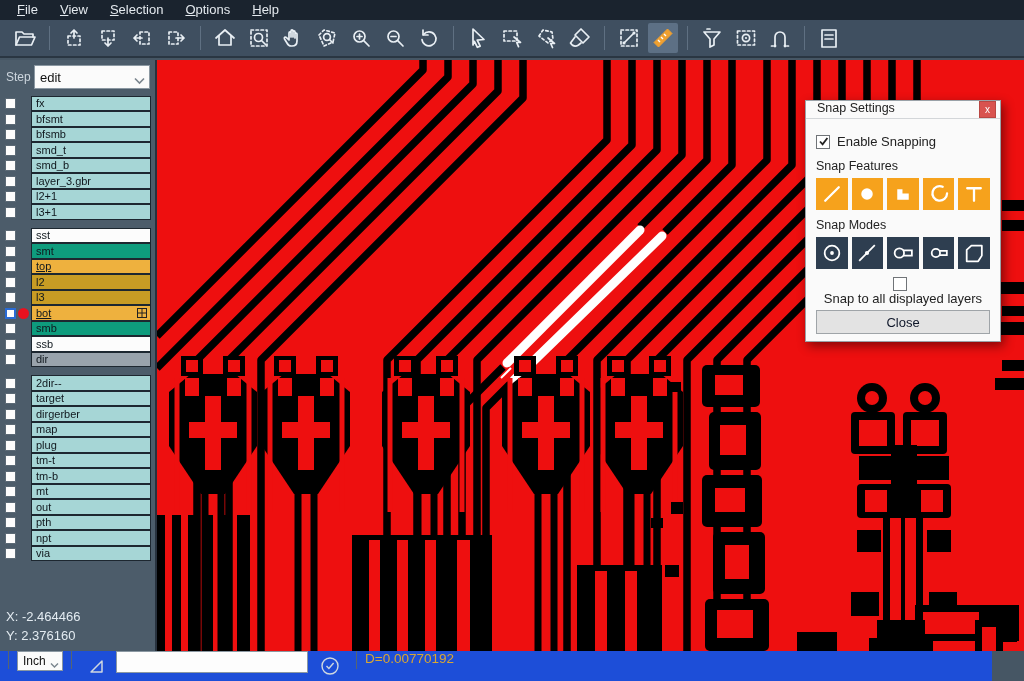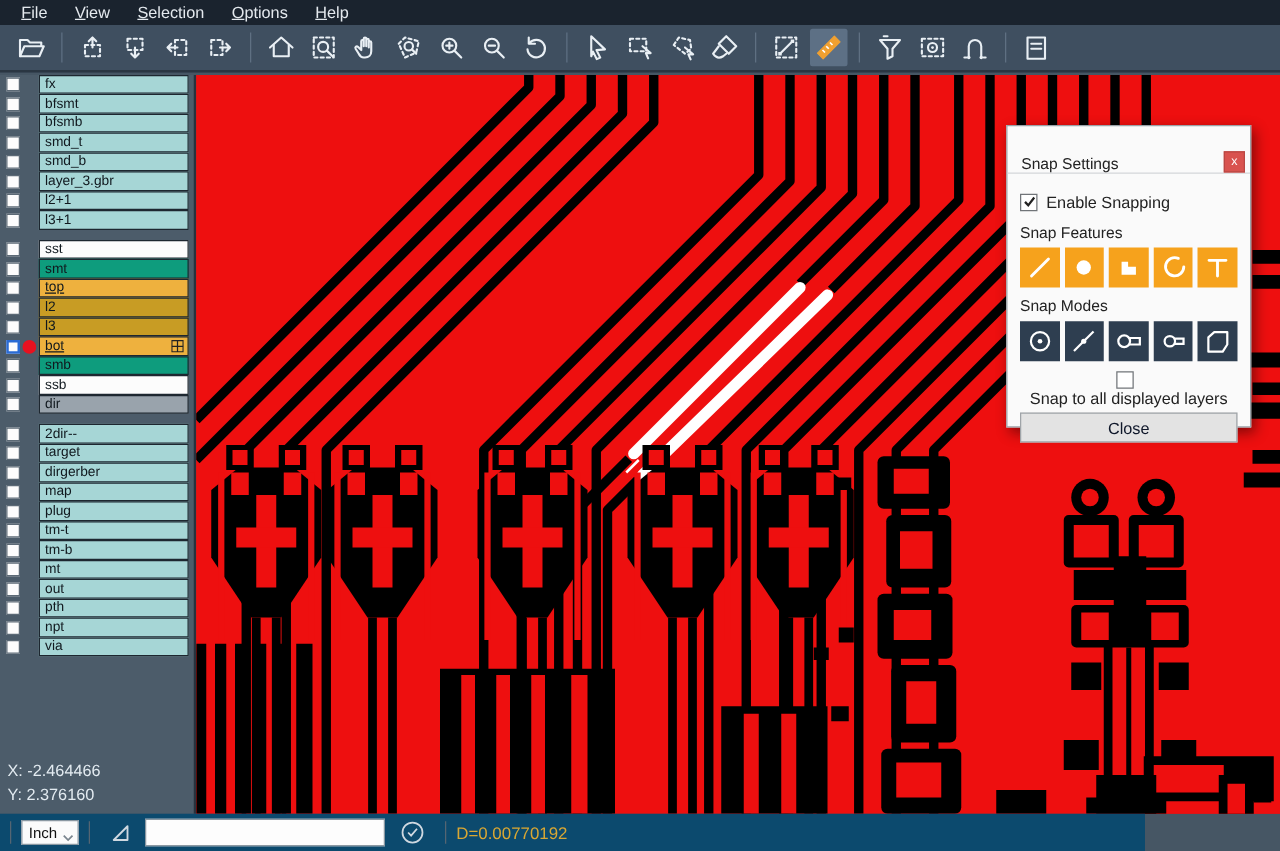--- a/index.html
+++ b/index.html
@@ -52,42 +52,42 @@
   .c-gray  { background:#99a3ac; }
 
   #xy { position:absolute; left:6px; bottom:6px; color:#e3ebf1; font-size:13px; line-height:19px; }
 
   
   #canvas { position:absolute; left:157px; top:60px; width:867px; height:591px; background:#ee0f0f; }
 
   
   #dialog { position:absolute; left:805px; top:100px; width:196px; height:242px;
             background:#fafafa; border:1px solid #9aa2a8; box-shadow:3px 4px 10px rgba(0,0,0,.45); }
-  #dlg-title { height:38px; display:flex; align-items:flex-end; border-bottom:1px solid #d3d6d9;
+  #dlg-title { height:18px; display:flex; align-items:flex-start; border-bottom:1px solid #d3d6d9;
                padding-left:11px; font-size:12.5px; color:#222;gap:44px; }
   #dlg-close { margin-left:auto; margin-right:4px; width:17px; height:17px; background:#d9534f;
                color:#fff; font-size:10px; display:flex; align-items:center; justify-content:center;
                border:1px solid #b94743; }
   #dlg-body { padding:9px 10px 0 10px; }
   .dlg-checkrow { display:flex; align-items:center; margin:6px 0 10px 0; }
   .dlg-checkbox { width:14px; height:14px; background:#fff; border:1px solid #707478; margin-right:7px;
                   display:flex; align-items:center; justify-content:center; }
   .dlg-checklabel { font-size:13px; color:#222; }
   .dlg-sect { font-size:12.5px; color:#222; margin:2px 0 5px 0; }
   .dlg-btnrow { display:flex; gap:4px; margin-bottom:8px; }
   .snap-btn { width:32px; height:32px; display:flex; align-items:center; justify-content:center; }
   .snap-btn.feature { background:#f6a21c; }
   .snap-btn.mode { background:#2e3e50; }
   .snap-btn svg { width:24px; height:24px; }
   #dlg-closebtn { margin:4px 10px 0 10px; height:24px; background:#e3e3e3; border:1px solid #9fa4a8;
                   display:flex; align-items:center; justify-content:center; font-size:13px; color:#0f172a; }
 
   
-  #statusbar { position:absolute; left:0; top:651px; width:916px; height:30px; background:#0c4a6e;
-               display:flex; align-items:center; color:#cfd8e0; }
+  #statusbar { position:absolute; left:0; top:651px; width:992px; height:30px; background:#1d4ed8;
+               display:flex; color:#cfd8e0; }
   .sb-sep { width:1px; height:18px; background:#556572; margin:0 8px; }
   #units { width:46px; height:20px; background:#fbfbfb; border:1px solid #8b98a2; color:#111;
            font-size:12px; display:flex; align-items:center; padding-left:5px; position:relative; }
   #units .chev { position:absolute; right:3px; top:6px; }
   #sb-input { width:192px; height:22px; background:#fdfdfd; border:1px solid #8b98a2; font-size:12px;
               padding:0 4px; color:#111; font-family:"Liberation Sans",sans-serif; }
   #sb-dist { font-size:13.5px; color:#d9a733; }
   .sb-icon { display:flex; align-items:center; justify-content:center; margin:0 8px; color:#cfd8e0; }
 </style>
 </head>
@@ -245,20 +245,31 @@
       <div class="tb-sep"></div>
       <div class="tb-btn">
         <svg viewBox="0 0 24 24">
           <rect x="5" y="4" width="14" height="17" stroke="currentColor" fill="none" stroke-width="1.7" stroke-linecap="round" stroke-linejoin="round"></rect>
           <path d="M8 9h8M8 13h8" stroke="currentColor" fill="none" stroke-width="1.7" stroke-linecap="round" stroke-linejoin="round"></path>
         </svg>
       </div>
     </div>
 
   <div id="sidebar">
+    <div id="steprow">
+      <span id="steplabel">Step</span>
+      <div id="stepselect">
+        <span>edit</span>
+        <span class="chev">
+          <svg width="11" height="8" viewBox="0 0 11 8">
+              <path d="M1 1.5l4.5 4.5L10 1.5" stroke="#7a858e" stroke-width="1.6" fill="none"></path>
+            </svg>
+        </span>
+      </div>
+    </div>
     <div id="layerlist">
         <div class="layer-group">
           <div class="layer-row">
             <span class="lr-checkcol">
               <span class="lr-check"></span>
             </span>
             <span class="lr-ind"></span>
             <span class="lr-label c-teal">fx</span>
           </div>
           <div class="layer-row">

